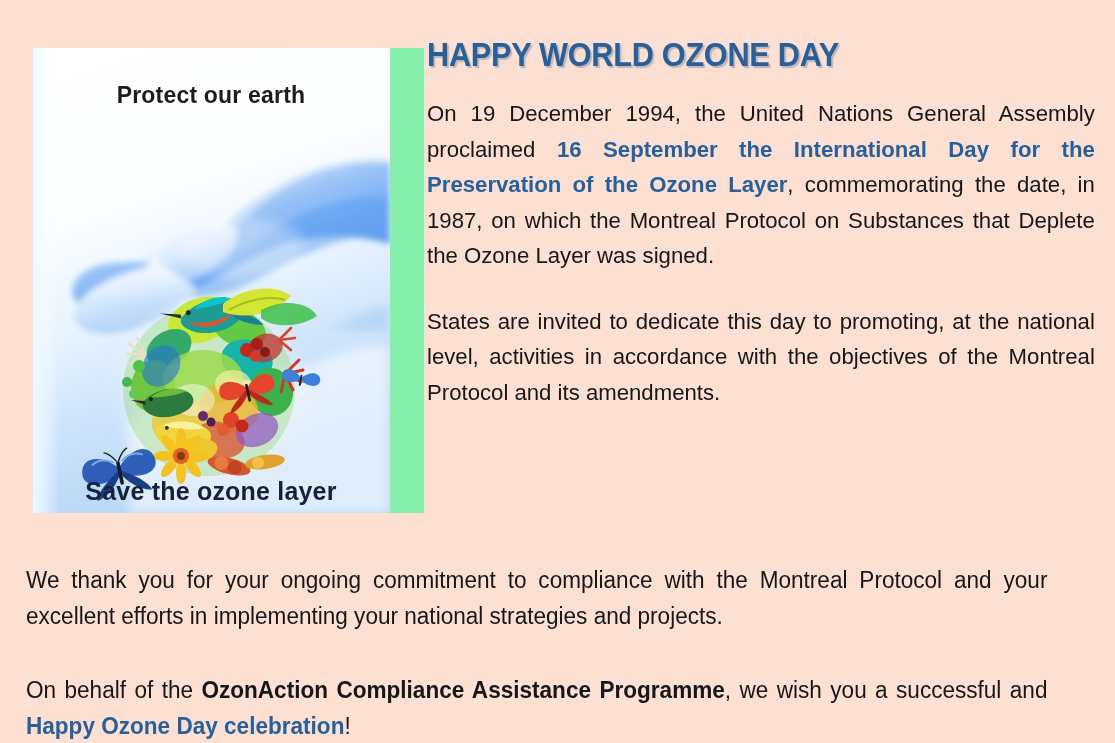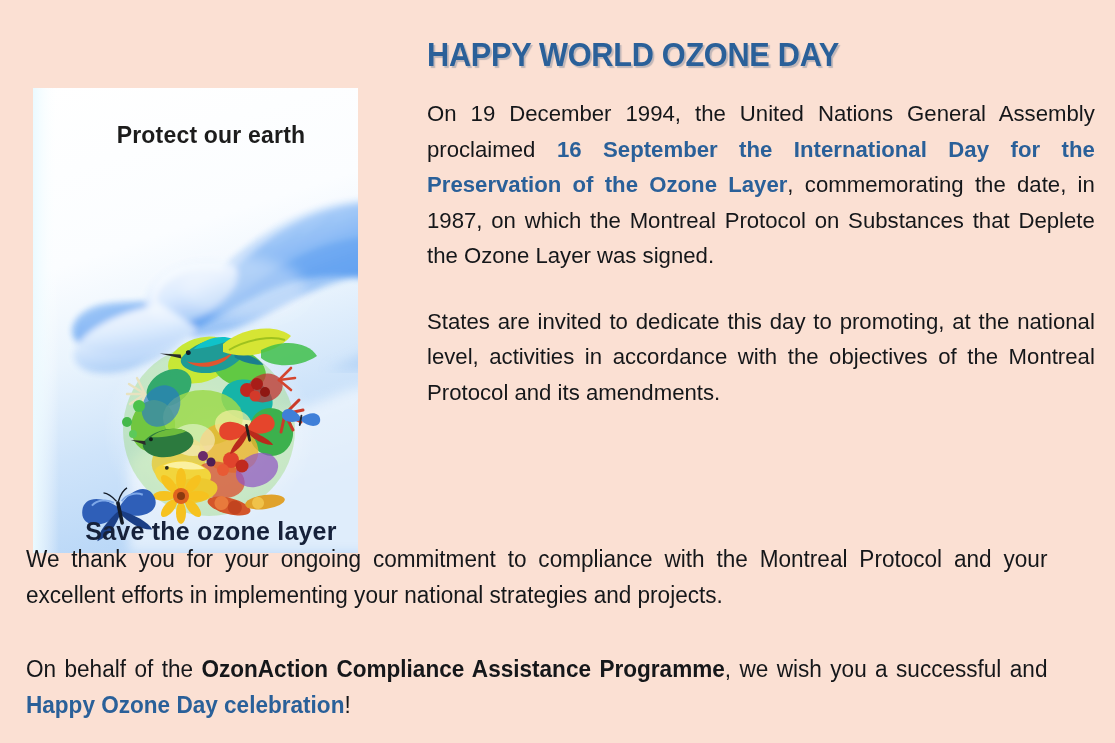--- a/index.html
+++ b/index.html
@@ -13,25 +13,24 @@
     font-family: "Liberation Sans", sans-serif;
     overflow: hidden;
     position: relative;
   }
 
   
   #photo-card {
     position: absolute;
     left: 33px;
     top: 48px;
-    width: 325px;
+    width: 391px;
     height: 465px;
     overflow: hidden;
     background: #86efac;
-    margin-top: 40px;
   }
   #photo-svg { display: block; width: 357px; height: 465px; }
 
   
   #right-col {
     position: absolute;
     left: 427px;
     top: 36px;
     width: 678px;
   }
@@ -60,21 +59,21 @@
     transform: scaleX(0.985);
     transform-origin: left top;
   }
   .body-para + .body-para { margin-top: 30px; }
   .accent { color: #2a6099; font-weight: bold; }
 
   
   #bottom-block {
     position: absolute;
     left: 26px;
-    top: 541px;
+    top: 562px;
     width: 1064px;
   }
   .bottom-para {
     font-size: 23.5px;
     line-height: 36px;
     color: #15171a;
     margin: 0;
     text-align: justify;
     text-justify: inter-word;
     transform: scaleX(0.96);

